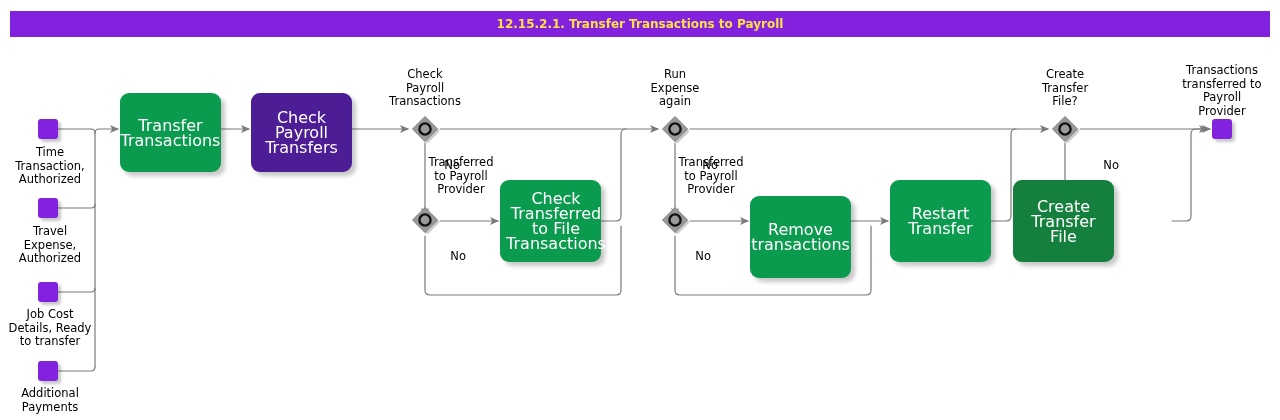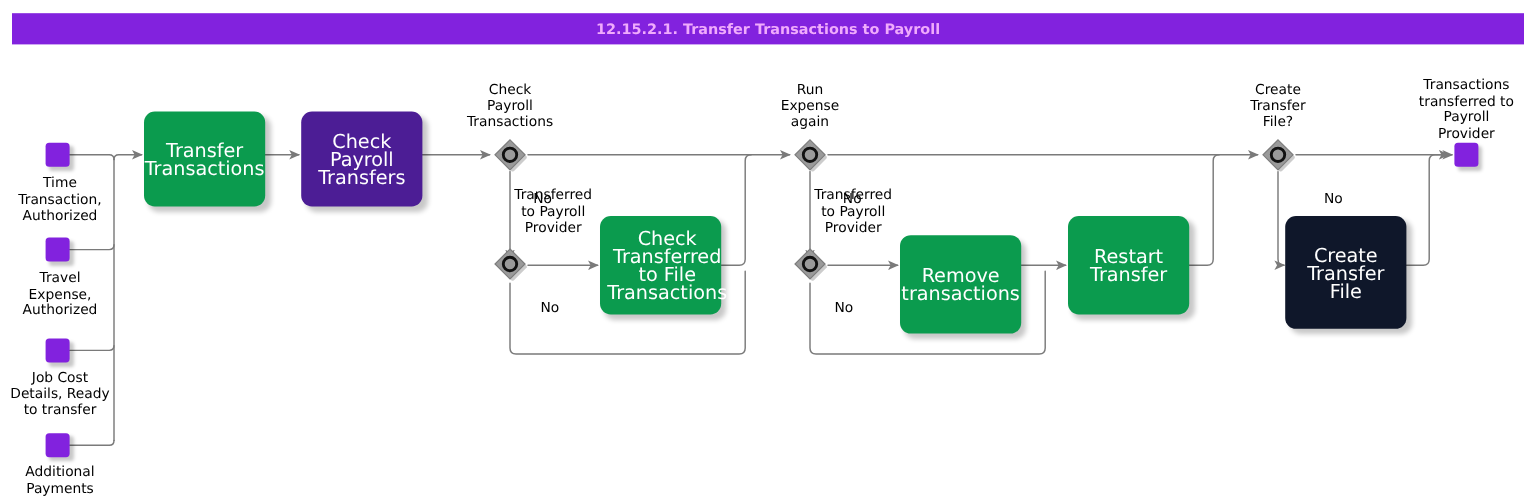--- a/index.html
+++ b/index.html
@@ -89,21 +89,21 @@
     <path d="M675,236 V290 Q675,295 680,295 H866 Q871,295 871,290 V226"></path>
 
     <path d="M1080,129 H1210" marker-end="url(#ah)"></path>
 
     <path d="M1065,143 V216 Q1065,221 1070,221" marker-end="url(#ah)"></path>
 
     <path d="M1172,221 H1186 Q1191,221 1191,216 V134 Q1191,129 1196,129 H1207" marker-end="url(#ah)"></path>
   </g>
 </svg>
 
-<div class="titlebar" style="background: rgb(130, 34, 222); color: #f0abfc;">
+<div class="titlebar" style="background: rgb(130, 34, 222); color: #fde047;">
   <span>12.15.2.1. Transfer Transactions to Payroll</span>
 </div>
 
 <div class="node evt" style="left: 38px; top: 119px; background: rgb(130, 34, 222);"></div>
 <div class="lbl" style="left:0px;top:146px;width:100px;">Time
 Transaction,
 Authorized</div>
 
 <div class="node evt" style="left: 38px; top: 198px; background: rgb(130, 34, 222);"></div>
 <div class="lbl" style="left:0px;top:225px;width:100px;">Travel
@@ -122,21 +122,21 @@
 <div class="node task" style="left: 120px; top: 93px; width: 101px; height: 79px; background: rgb(11, 155, 78);">Transfer
 Transactions</div>
 <div class="node task" style="left: 251px; top: 93px; width: 101px; height: 79px; background: #4c1d95;">Check Payroll
 Transfers</div>
 <div class="node task" style="left: 500px; top: 180px; width: 101px; height: 82px; background: rgb(11, 155, 78); padding-left: 16px;">Check
 Transferred to
 File Transactions</div>
 <div class="node task" style="left: 750px; top: 180px; width: 101px; height: 82px; background: rgb(11, 155, 78); margin-top: 16px;">Remove
 transactions</div>
 <div class="node task" style="left: 890px; top: 180px; width: 101px; height: 82px; background: rgb(11, 155, 78);">Restart Transfer</div>
-<div class="node task" style="left: 1071px; top: 180px; width: 101px; height: 94px; background: #0f172a;">Create Transfer
+<div class="node task" style="left: 1013px; top: 180px; width: 101px; height: 82px; background: #15803d;">Create Transfer
 File</div>
 
 <svg class="node gw" style="left:411px;top:115px;" viewBox="0 0 28 28" xmlns="http://www.w3.org/2000/svg">
   <path d="M14,1.5 L26.5,14 L14,26.5 L1.5,14 Z" fill="rgba(0,0,0,.2)" transform="translate(2.2,2.2)"></path>
   <path d="M14,1.5 L26.5,14 L14,26.5 L1.5,14 Z" fill="#9a9a9a" stroke="#7d7d7d" stroke-width="1"></path>
   <circle cx="14" cy="14" r="5.6" fill="none" stroke="#111111" stroke-width="2.4"></circle>
 </svg>
 <div class="lbl" style="left:365px;top:68px;width:120px;">Check
 Payroll
 Transactions</div>

